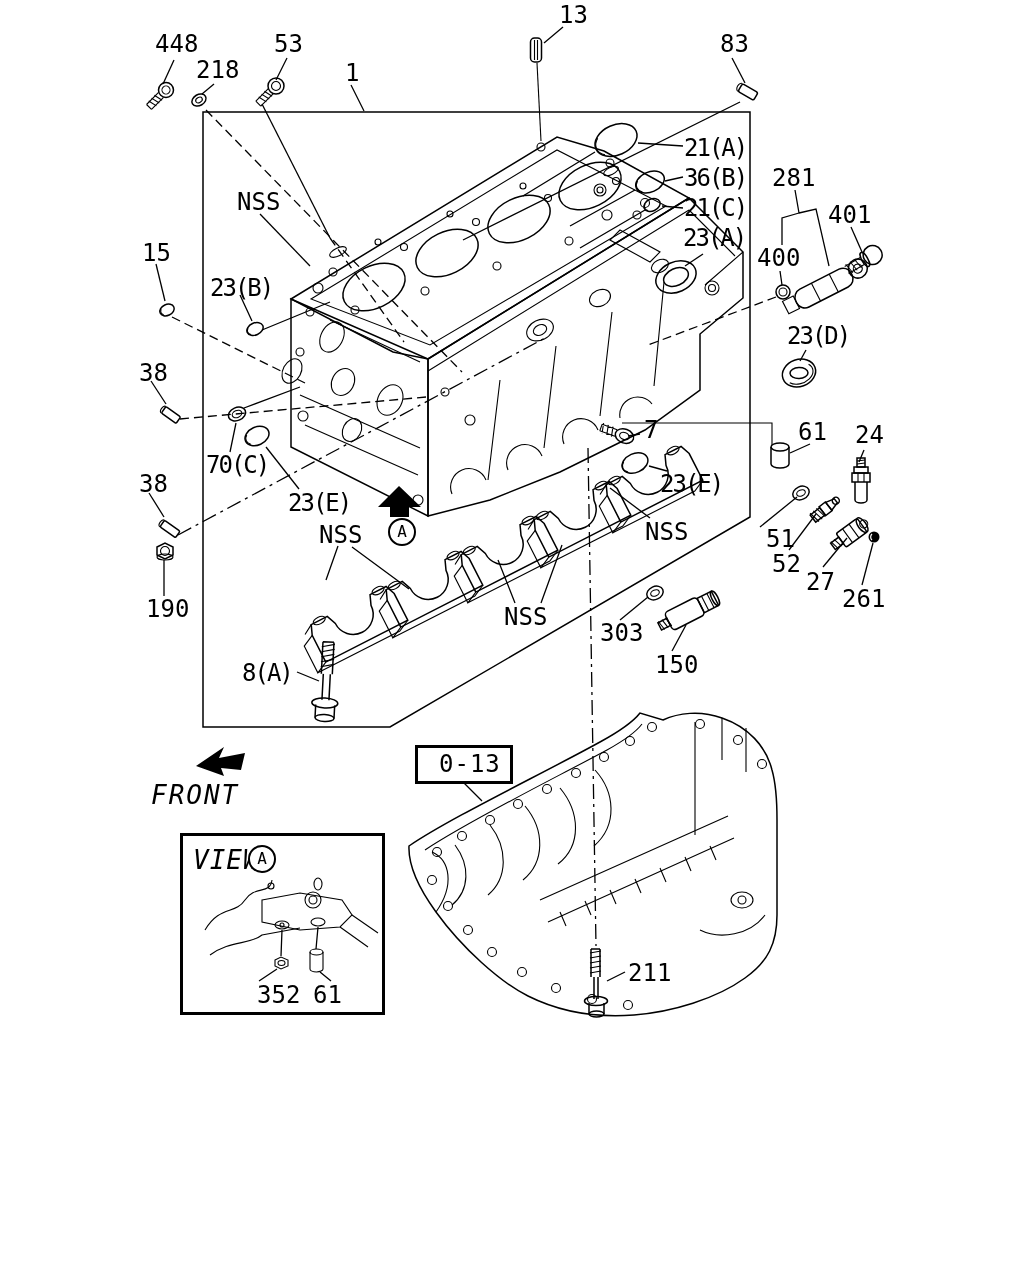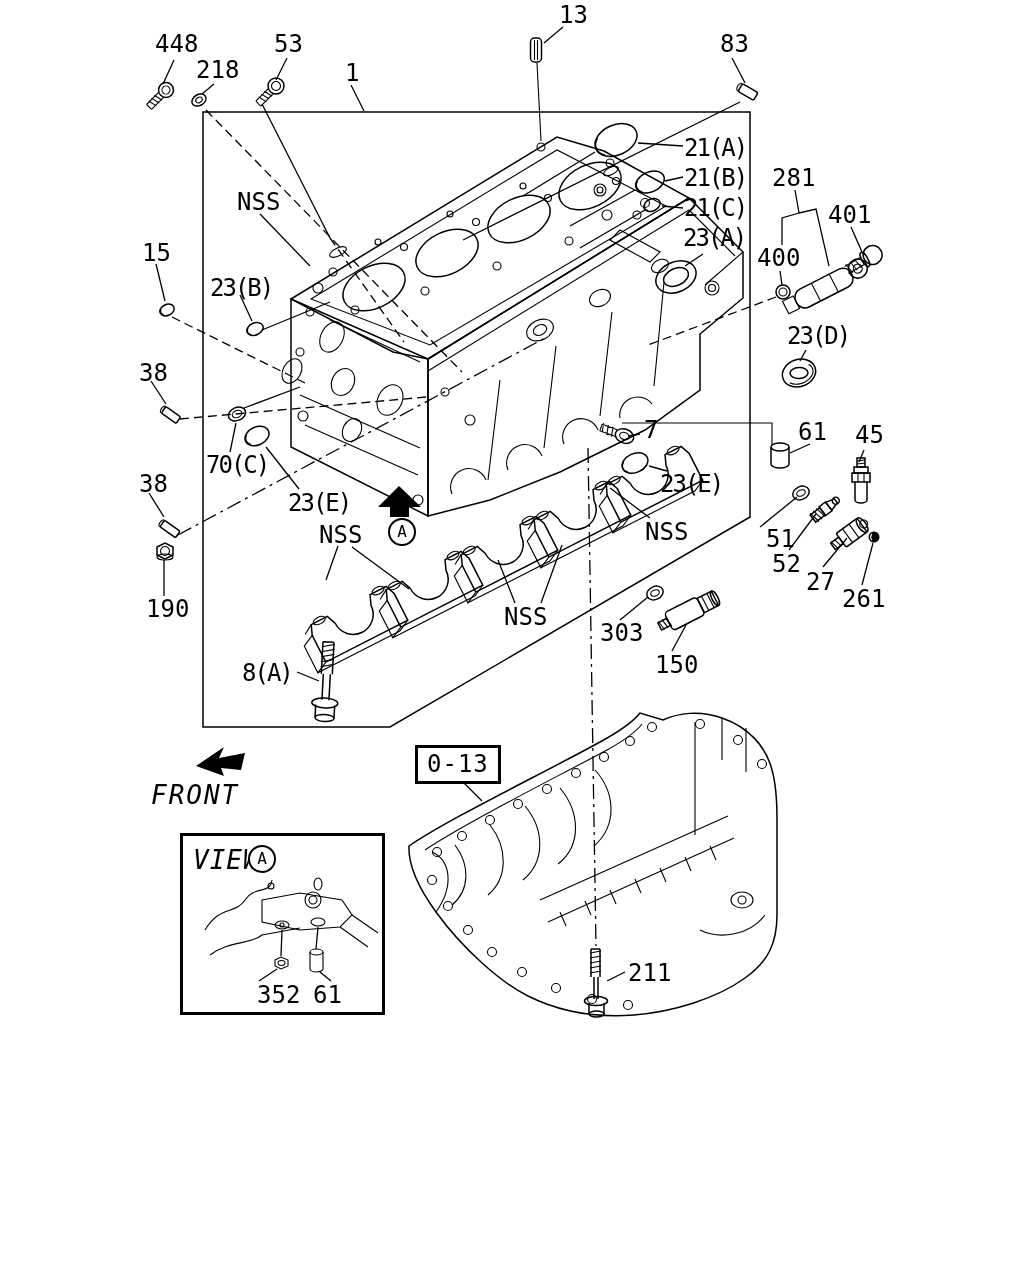--- a/index.html
+++ b/index.html
@@ -4,21 +4,21 @@
 <style>
   html,body{margin:0;padding:0;background:#e8e8e8;}
   .stage{position:relative;width:1024px;height:1280px;background:#ffffff;overflow:hidden;
          font-family:"DejaVu Sans Mono","Liberation Mono",monospace;color:#000;}
   .stage svg{position:absolute;left:0;top:0;}
   .lbl{position:absolute;font-size:24px;line-height:1;white-space:nowrap;color:#000;}
   .tight{letter-spacing:-2px;}
   .small{font-size:26px;font-style:italic;}
   .marker{position:absolute;width:24px;height:24px;border:2px solid #000;border-radius:50%;
           text-align:center;line-height:23px;font-size:16px;background:#fff;}
-  .refbox{position:absolute;border:3px solid #000;padding:2px 9px 3px 9px;font-size:24px;
+  .refbox{position:absolute;border:3px solid #000;padding:2px 9px 3px 21px;font-size:24px;
           letter-spacing:1px;background:#fff;}
   .viewbox{position:absolute;left:180px;top:833px;width:199px;height:176px;border:3px solid #000;background:transparent;}
   .ln  {stroke:#000;stroke-width:1.5;fill:none;}
   .thin{stroke:#000;stroke-width:1.1;fill:none;}
   .ld  {stroke:#000;stroke-width:1.3;fill:none;}
   .dash{stroke-dasharray:9 5;}
   .ddot{stroke-dasharray:15 5 3 5;}
   .blk {fill:#000;stroke:none;}
 </style>
 </head>
@@ -402,29 +402,29 @@
   </g>
 </svg>
 
 <div class="lbl" style="left:155px;top:32px">448</div>
 <div class="lbl" style="left:196px;top:58px">218</div>
 <div class="lbl" style="left:274px;top:32px">53</div>
 <div class="lbl" style="left:345px;top:61px">1</div>
 <div class="lbl" style="left:559px;top:3px">13</div>
 <div class="lbl" style="left:720px;top:32px">83</div>
 <div class="lbl tight" style="left:684px;top:136px">21(A)</div>
-<div class="lbl tight" style="left:684px;top:166px">21(B)</div>
+<div class="lbl tight" style="left:684px;top:166px">36(B)</div>
 <div class="lbl tight" style="left:684px;top:196px">21(C)</div>
 <div class="lbl tight" style="left:683px;top:226px">23(A)</div>
 <div class="lbl" style="left:772px;top:166px">281</div>
 <div class="lbl" style="left:828px;top:203px">401</div>
 <div class="lbl" style="left:757px;top:246px">400</div>
 <div class="lbl tight" style="left:787px;top:324px">23(D)</div>
 <div class="lbl" style="left:798px;top:420px">61</div>
-<div class="lbl" style="left:855px;top:423px">45</div>
+<div class="lbl" style="left:855px;top:423px">24</div>
 <div class="lbl" style="left:644px;top:418px">7</div>
 <div class="lbl tight" style="left:660px;top:472px">23(E)</div>
 <div class="lbl" style="left:645px;top:520px">NSS</div>
 <div class="lbl" style="left:766px;top:527px">51</div>
 <div class="lbl" style="left:772px;top:552px">52</div>
 <div class="lbl" style="left:806px;top:570px">27</div>
 <div class="lbl" style="left:842px;top:587px">261</div>
 <div class="lbl" style="left:600px;top:621px">303</div>
 <div class="lbl" style="left:655px;top:653px">150</div>
 <div class="lbl" style="left:504px;top:605px">NSS</div>

